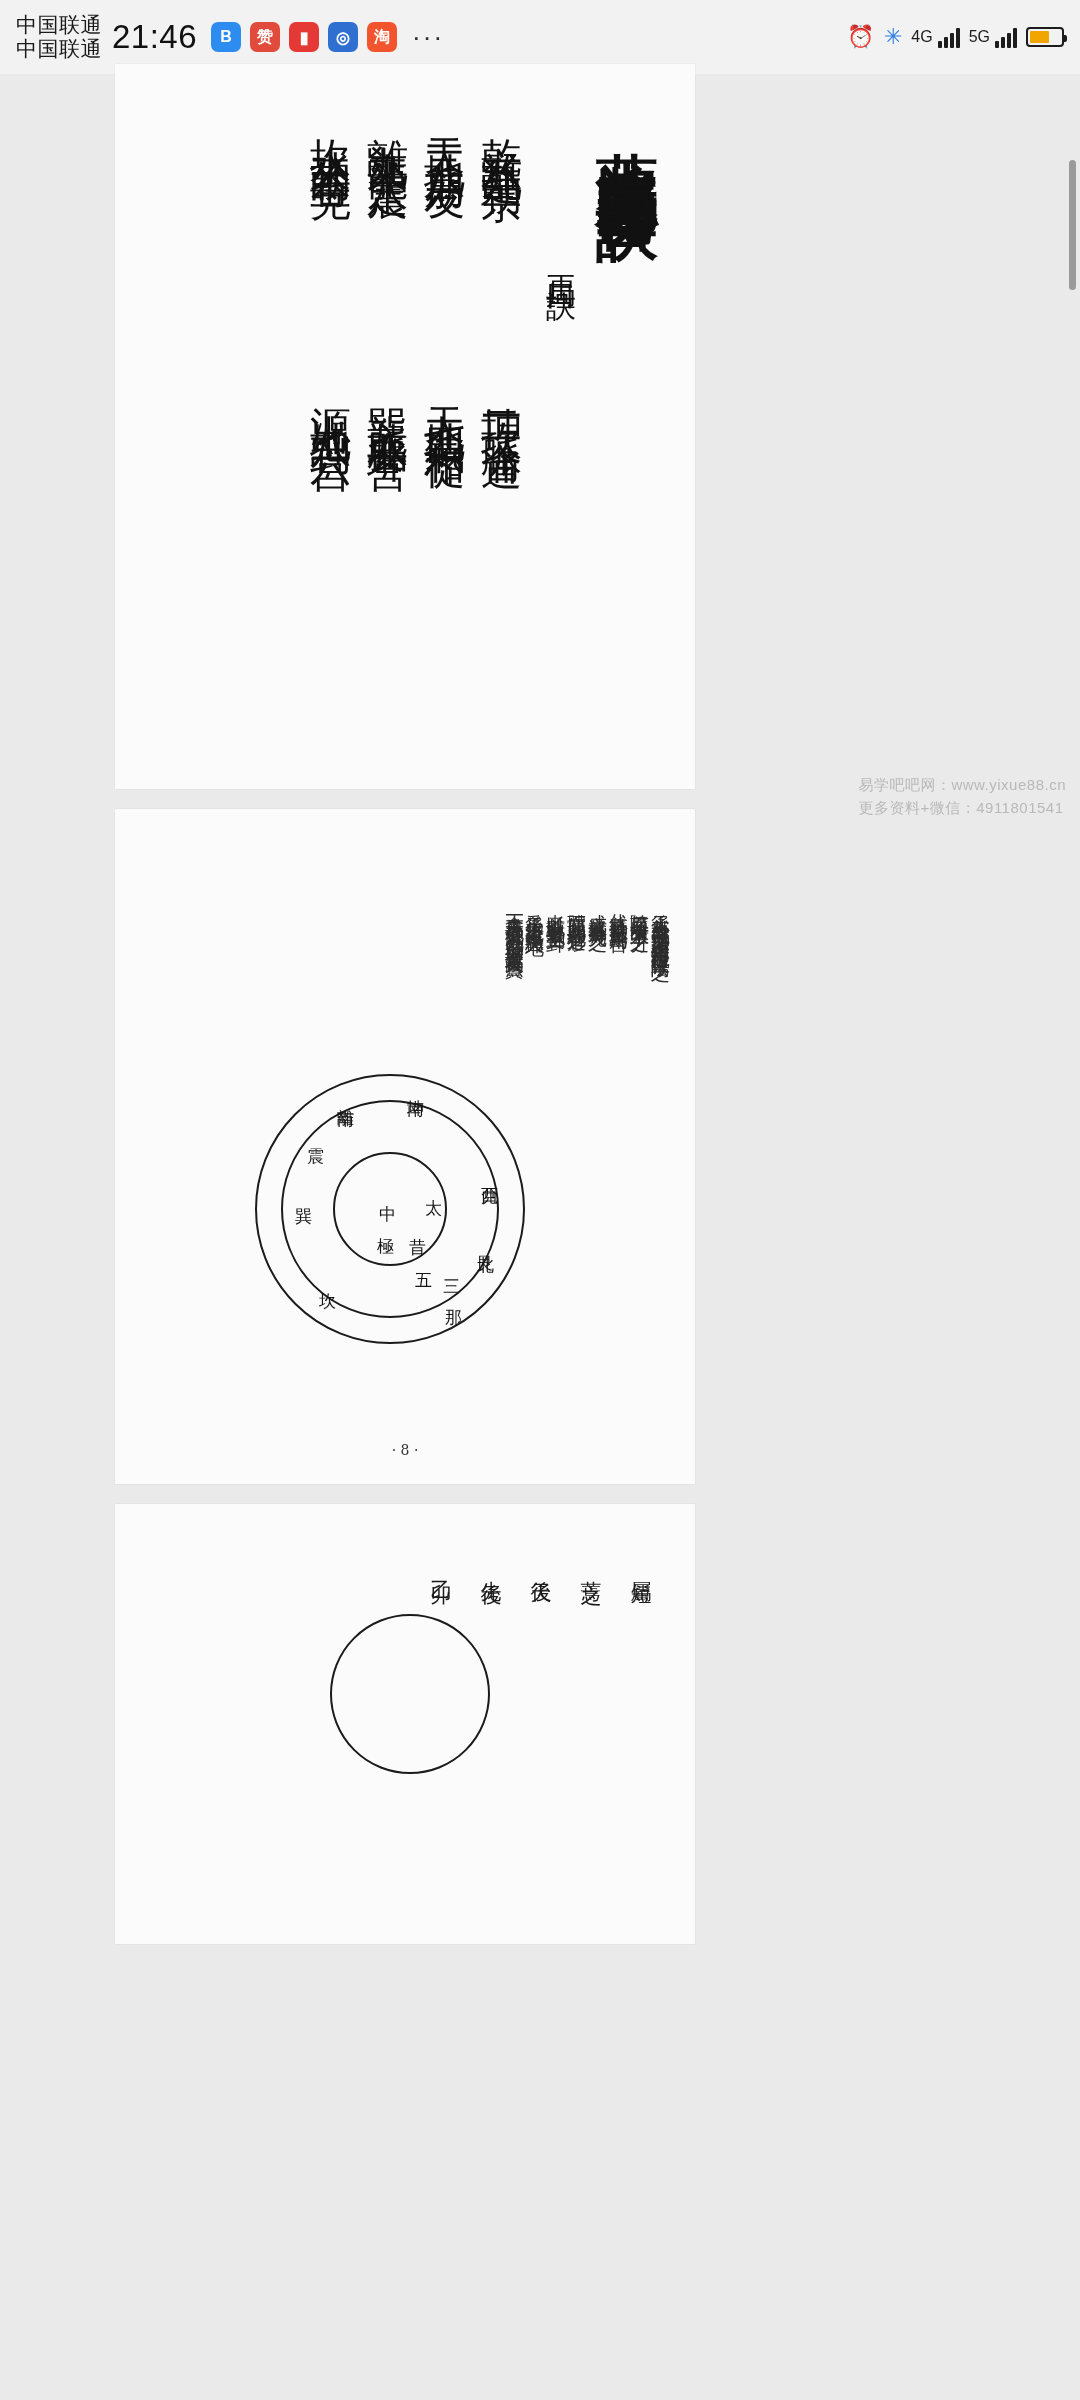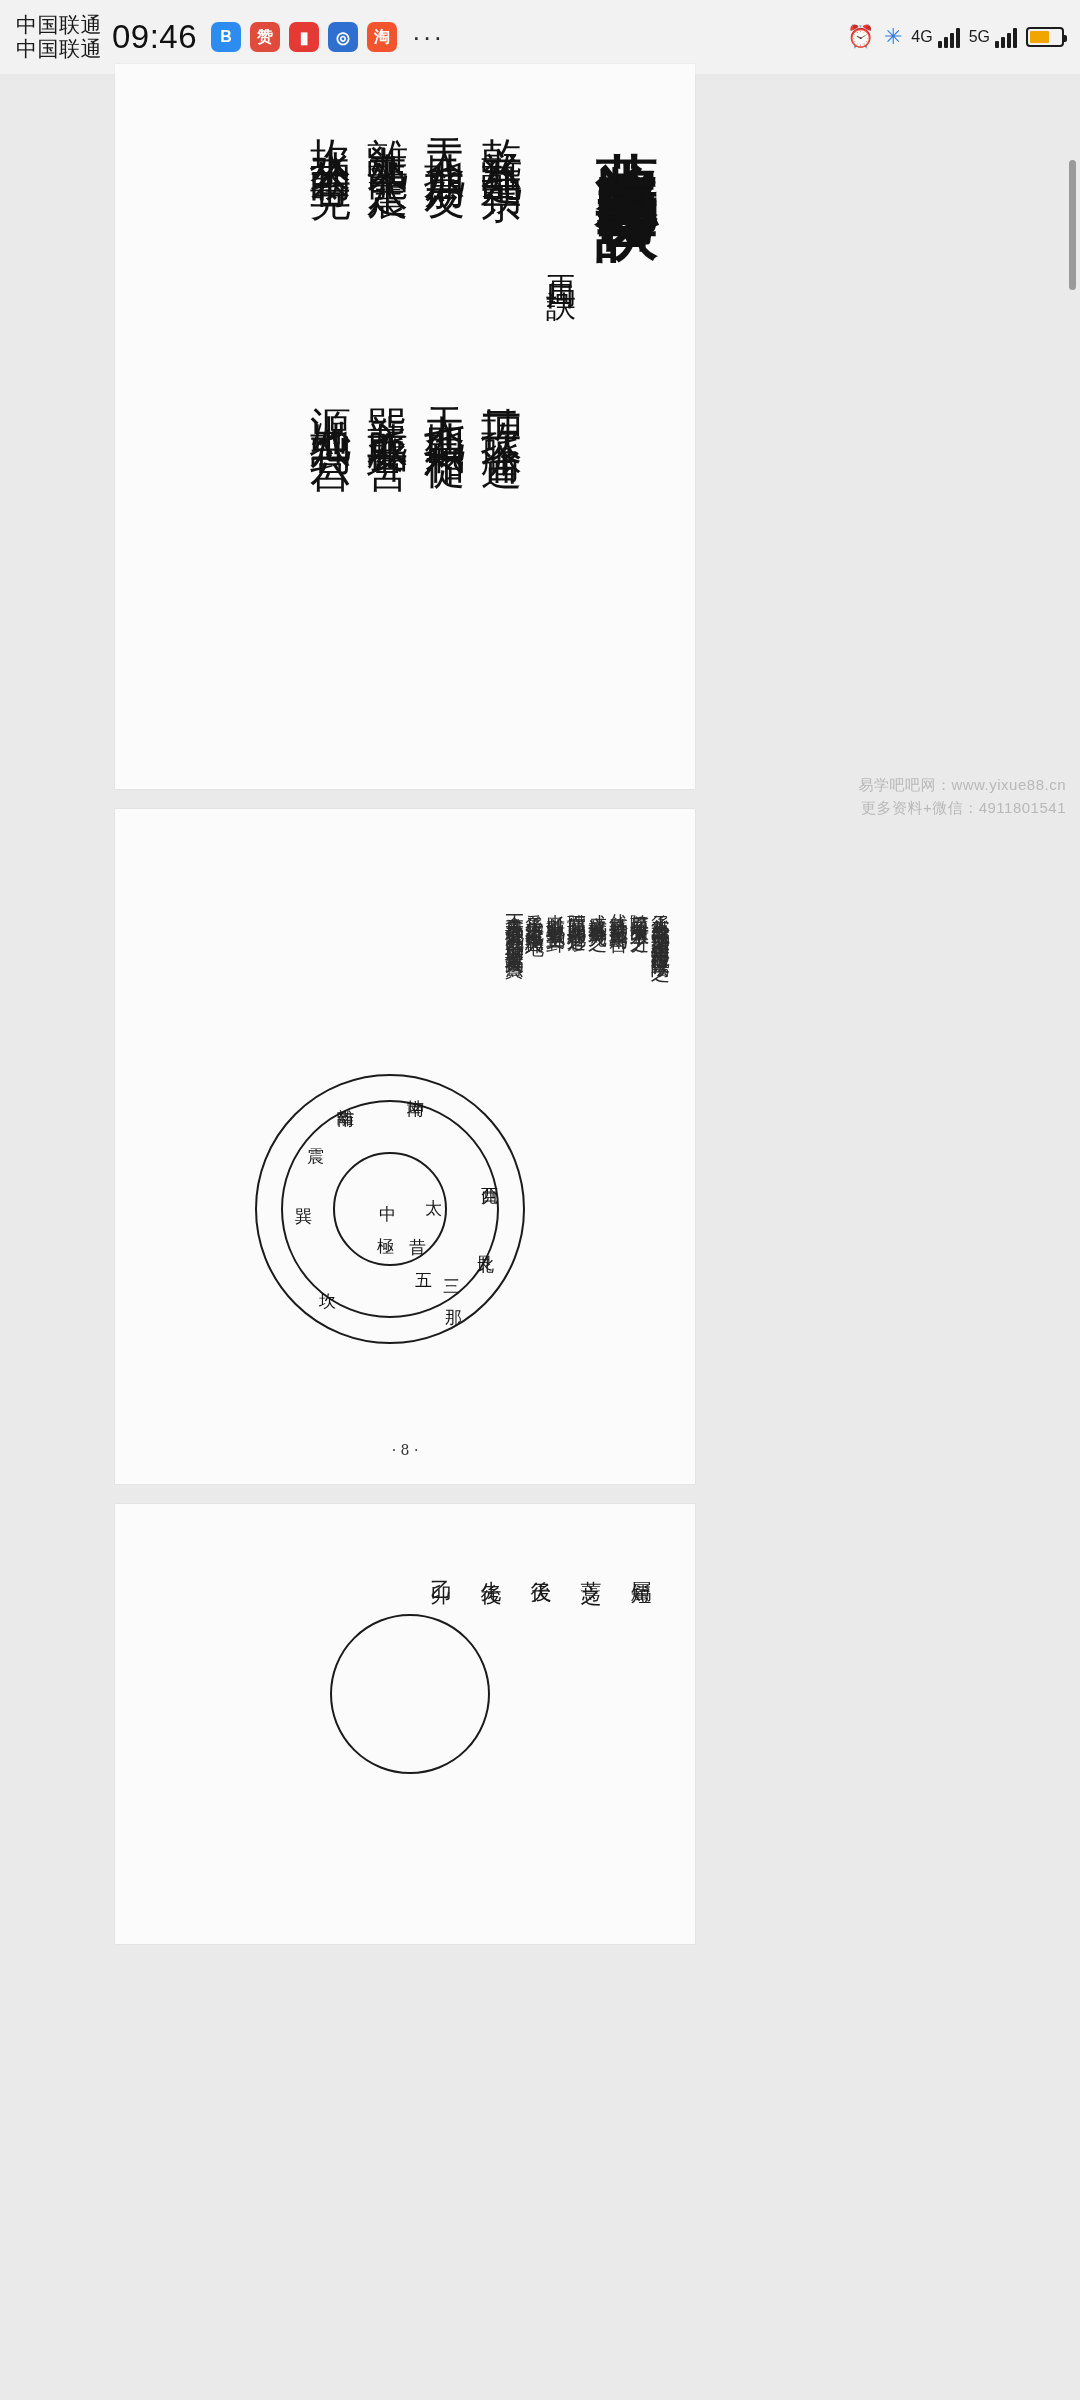--- a/index.html
+++ b/index.html
@@ -148,21 +148,21 @@
     font-size: 41px;
     letter-spacing: 7px;
     padding-top: 14px;
     margin-left: 2px;
   }
 
   
   .watermark {
     position: absolute;
     right: 14px;
-    text-align: right;
+    text-align: left;
     line-height: 1.5;
     color: #b9b9b9;
     font-size: 15px;
     letter-spacing: 0.5px;
   }
   #wm1 { top: 700px; }
 
   
   .scan-wrap { position: absolute; inset: 0; overflow: hidden; }
   .hcols {
@@ -263,21 +263,21 @@
 </head>
 <body>
 
 <div id="app">
 
   <div class="statusbar">
     <div class="carrier-stack">
       <span>中国联通</span>
       <span>中国联通</span>
     </div>
-    <div class="clock">09:46</div>
+    <div class="clock">21:46</div>
     <div class="appicons">
       <div class="appicon" style="background:#2d8cf0">B</div>
       <div class="appicon" style="background:#e04b3c">赞</div>
       <div class="appicon" style="background:#e53935">▮</div>
       <div class="appicon" style="background:#2f6fd0">◎</div>
       <div class="appicon" style="background:#f2542d">淘</div>
       <div class="dots">···</div>
     </div>
     <div class="status-right">
       <span class="sicon">⏰</span>

